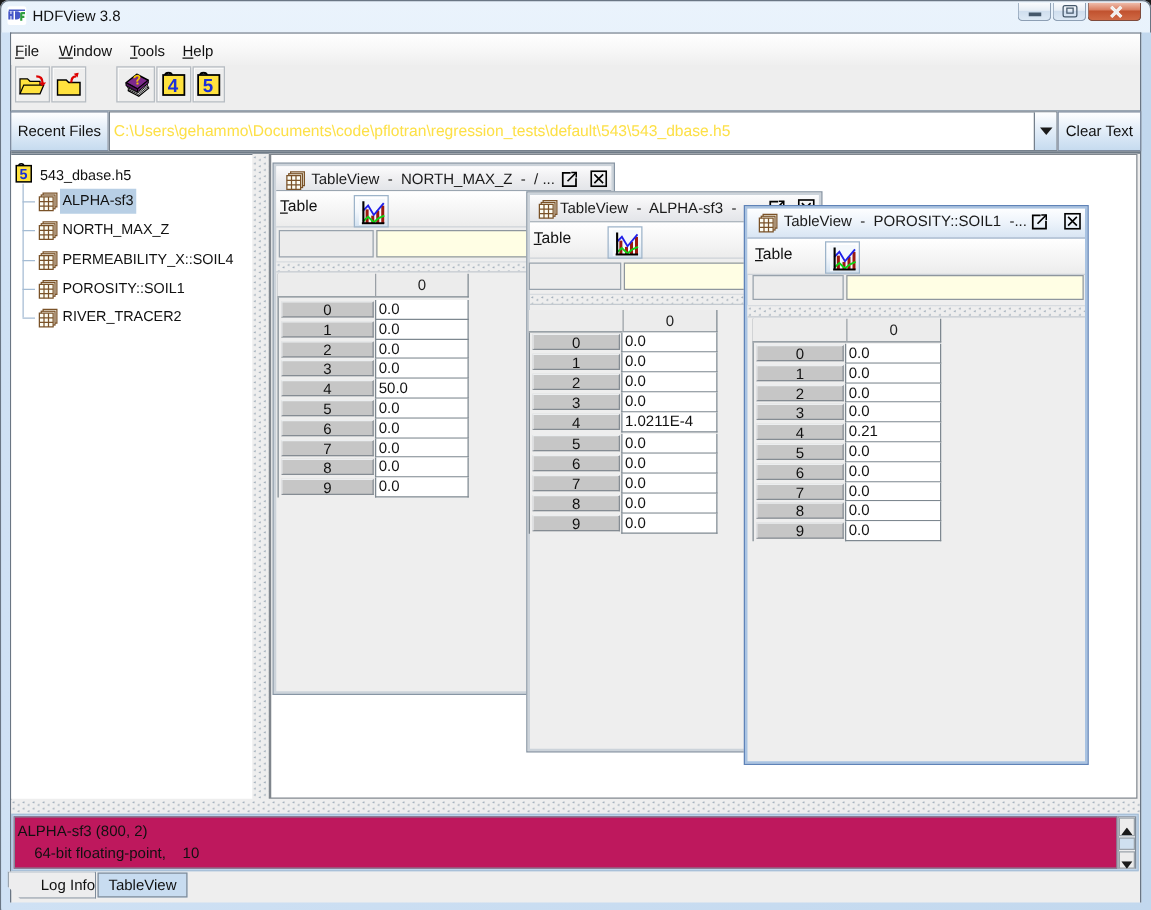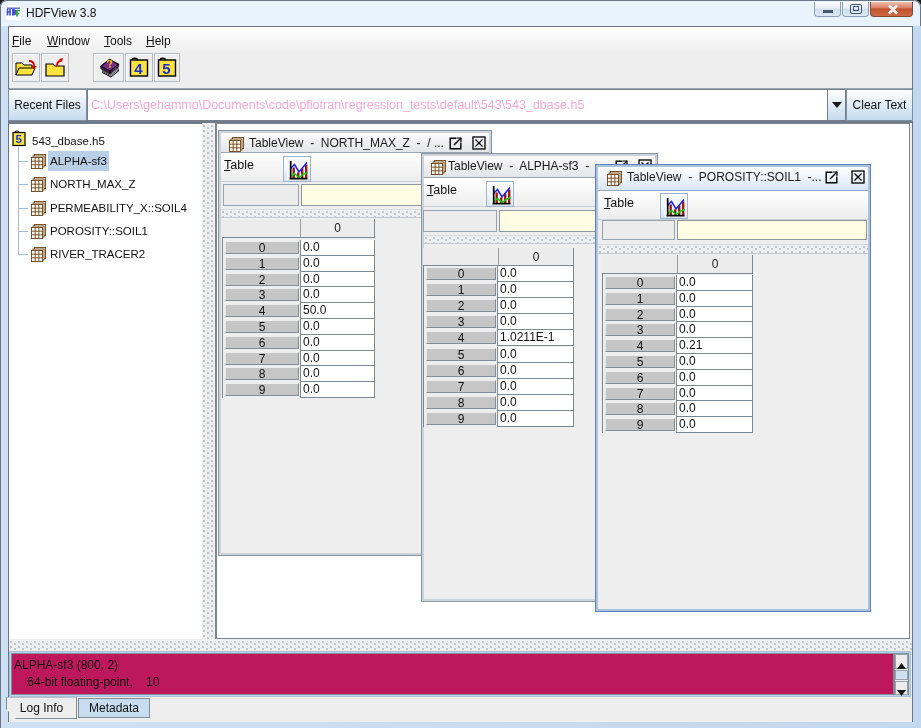--- a/index.html
+++ b/index.html
@@ -73,21 +73,21 @@
 <text x="5.2" y="16.8" font-size="15" font-weight="bold" fill="#1b2fd8" font-family="Liberation Sans, sans-serif">4</text>
 </svg>
 <svg class="abs" style="left:157px;top:57px" width="21" height="21" viewBox="0 0 21 21">
 <path d="M3 3.5 q0-2.3 2.8-2.3 q2.8 0 2.8 2.3" stroke="#000" stroke-width="1.5" fill="none"></path>
 <rect x="1.5" y="3" width="17" height="16" fill="#ffe23e" stroke="#000" stroke-width="1.4"></rect>
 <text x="5.2" y="16.8" font-size="15" font-weight="bold" fill="#1b2fd8" font-family="Liberation Sans, sans-serif">5</text>
 </svg>
 <div class="abs" style="left:9px;top:88px;width:903px;height:1px;background:#9aa6b2"></div>
 <div class="abs oceanbtn" style="left:8px;top:89px;width:79px;height:32px;font-size:12px;line-height:31px">Recent Files</div>
 <div class="abs" style="left:87px;top:89px;width:759px;height:32px;background:#fff;border:1px solid #75808c"></div>
-<div class="abs" style="left:91px;top:98px;font-size:12.5px;color:#f9a8d4;white-space:nowrap">C:\Users\gehammo\Documents\code\pflotran\regression_tests\default\543\543_dbase.h5</div>
+<div class="abs" style="left:91px;top:98px;font-size:12.5px;color:#fde047;white-space:nowrap">C:\Users\gehammo\Documents\code\pflotran\regression_tests\default\543\543_dbase.h5</div>
 <div class="abs oceanbtn" style="left:827px;top:90px;width:18px;height:30px;border:none;border-left:1px solid #75808c">
 <svg width="12" height="8" viewBox="0 0 12 8" style="margin-top:11px">
       <path d="M1 1 h10 l-5 6 z" fill="#1a1a1a"></path>
     </svg></div>
 <div class="abs oceanbtn" style="left:846px;top:89px;width:67px;height:32px;font-size:12px;line-height:31px">Clear Text</div>
 <div class="abs" style="left:9px;top:121px;width:903px;height:2px;background:#6f7b87"></div>
 <div class="abs" style="left:9px;top:123px;width:193px;height:516px;background:#fff;border-top:1px solid #6f7b87"></div>
 <div class="abs dots" style="left:202px;top:124px;width:13px;height:515px"></div>
 <div class="abs" style="left:215px;top:123px;width:695px;height:516px;background:#fff;border:1px solid #80868d;border-left-width:2px"></div>
 <div class="abs" style="left:11px;top:130px"><svg width="16" height="17" viewBox="0 0 16 17">
@@ -255,21 +255,21 @@
 <div class="abs hdrcell" style="left:498px;top:248px;width:76px;height:18px;">0</div>
 <div class="abs rowhdr" style="left:426px;top:267.0px;width:70px;height:13px;">0</div>
 <div class="abs datacell" style="left:497px;top:266.0px;width:77px;height:16.1px;line-height:15px">0.0</div>
 <div class="abs rowhdr" style="left:426px;top:283.1px;width:70px;height:13px;">1</div>
 <div class="abs datacell" style="left:497px;top:282.1px;width:77px;height:16.1px;line-height:15px">0.0</div>
 <div class="abs rowhdr" style="left:426px;top:299.2px;width:70px;height:13px;">2</div>
 <div class="abs datacell" style="left:497px;top:298.2px;width:77px;height:16.1px;line-height:15px">0.0</div>
 <div class="abs rowhdr" style="left:426px;top:315.3px;width:70px;height:13px;">3</div>
 <div class="abs datacell" style="left:497px;top:314.3px;width:77px;height:16.1px;line-height:15px">0.0</div>
 <div class="abs rowhdr" style="left:426px;top:331.4px;width:70px;height:13px;">4</div>
-<div class="abs datacell" style="left:497px;top:330.4px;width:77px;height:16.1px;line-height:15px">1.0211E-1</div>
+<div class="abs datacell" style="left:497px;top:330.4px;width:77px;height:16.1px;line-height:15px">1.0211E-4</div>
 <div class="abs rowhdr" style="left:426px;top:347.5px;width:70px;height:13px;">5</div>
 <div class="abs datacell" style="left:497px;top:346.5px;width:77px;height:16.1px;line-height:15px">0.0</div>
 <div class="abs rowhdr" style="left:426px;top:363.6px;width:70px;height:13px;">6</div>
 <div class="abs datacell" style="left:497px;top:362.6px;width:77px;height:16.1px;line-height:15px">0.0</div>
 <div class="abs rowhdr" style="left:426px;top:379.7px;width:70px;height:13px;">7</div>
 <div class="abs datacell" style="left:497px;top:378.7px;width:77px;height:16.1px;line-height:15px">0.0</div>
 <div class="abs rowhdr" style="left:426px;top:395.8px;width:70px;height:13px;">8</div>
 <div class="abs datacell" style="left:497px;top:394.8px;width:77px;height:16.1px;line-height:15px">0.0</div>
 <div class="abs rowhdr" style="left:426px;top:411.9px;width:70px;height:13px;">9</div>
 <div class="abs datacell" style="left:497px;top:410.9px;width:77px;height:16.1px;line-height:15px">0.0</div>
@@ -344,13 +344,13 @@
 <div class="abs" style="left:894px;top:653px;width:15px;height:42px;background:#ededee;border:1px solid #7f8c9a"></div>
 <div class="abs" style="left:895px;top:654px;width:13px;height:15px;background:#ececec;border:1px solid #9aa2aa">
 <svg width="9" height="6" viewBox="0 0 9 6" style="margin:3px 0 0 1px">
       <path d="M0 6 h9 l-4.5-6 z" fill="#1a1a1a"></path>
     </svg></div>
 <div class="abs" style="left:895px;top:670px;width:13px;height:10px;background:#cfe0f0;border:1px solid #9aa2aa"></div>
 <div class="abs" style="left:895px;top:681px;width:13px;height:14px;background:#ececec;border:1px solid #9aa2aa">
 <svg width="9" height="6" viewBox="0 0 9 6" style="margin:3px 0 0 1px">
       <path d="M0 0 h9 l-4.5 6 z" fill="#1a1a1a"></path>
     </svg></div>
-<div class="abs" style="left:6px;top:697px;width:71px;height:22px;background:#ededee;border:1px solid #7f8c9a;border-top-color:#b8c2cc;font-size:12px;color:#111;text-align:center;line-height:21px;clip-path:polygon(0 0,100% 0,100% 100%,10px 100%,0 calc(100% - 10px))">Log Info</div>
-<div class="abs" style="left:78px;top:698px;width:72px;height:20px;background:#c8dcf0;border:1px solid #7f8c9a;font-size:12px;color:#111;text-align:center;line-height:19px">Metadata</div>
+<div class="abs" style="left:6px;top:697px;width:71px;height:22px;background:#ededee;border:1px solid #7f8c9a;border-top-color:#b8c2cc;font-size:12px;color:#111;text-align:right;line-height:21px;clip-path:polygon(0 0,100% 0,100% 100%,10px 100%,0 calc(100% - 10px))">Log Info</div>
+<div class="abs" style="left:78px;top:698px;width:72px;height:20px;background:#c8dcf0;border:1px solid #7f8c9a;font-size:12px;color:#111;text-align:center;line-height:19px">TableView</div>
 </body></html>

